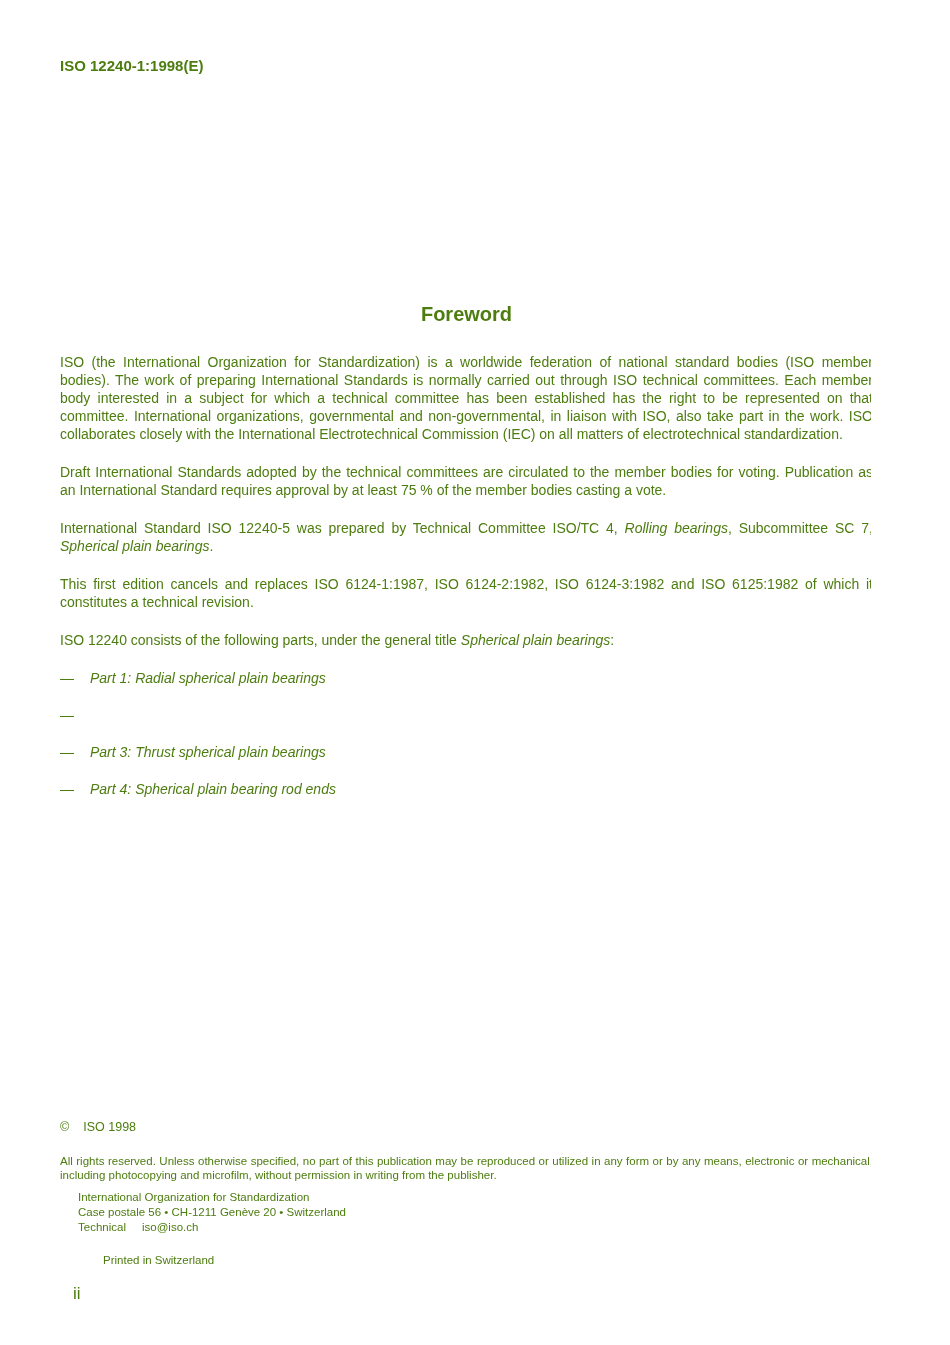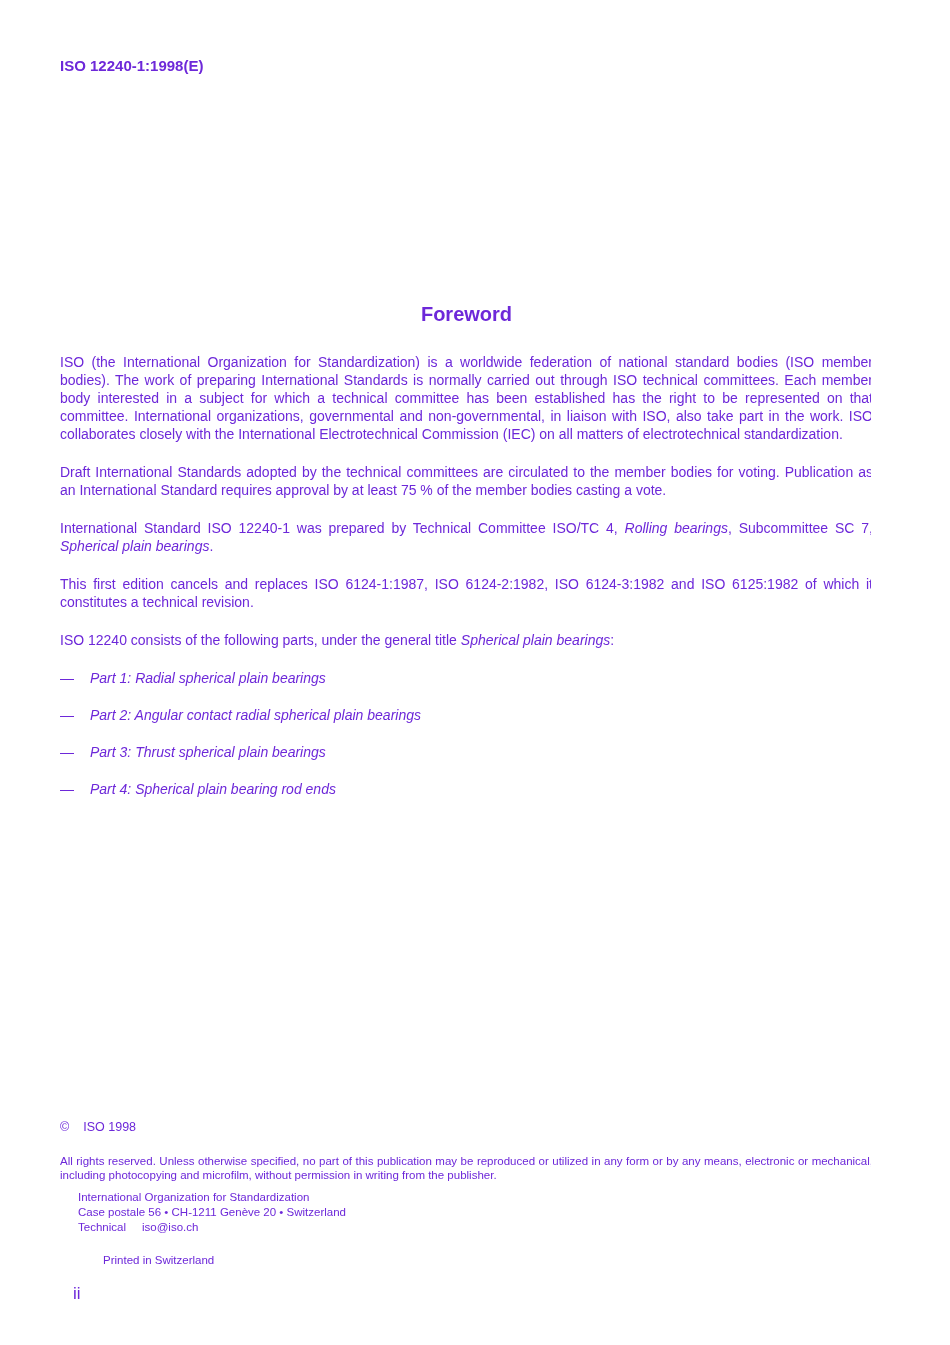--- a/index.html
+++ b/index.html
@@ -5,21 +5,21 @@
   html, body {
     margin: 0;
     padding: 0;
     background: #ffffff;
   }
   .page {
     position: relative;
     width: 871px;
     height: 1345px;
     background: #ffffff;
-    color: #6d28d9;
+    color: #4d7c0f;
     font-family: "Liberation Sans", sans-serif;
     overflow: hidden;
   }
   .doc-ref {
     position: absolute;
     left: 60px;
     top: 57px;
     font-size: 15px;
     font-weight: bold;
   }
@@ -99,34 +99,33 @@
   <div class="doc-ref">ISO 12240-1:1998(E)</div>
 
   <div class="content">
 
     <h1 class="title">Foreword</h1>
 
     <p class="body">ISO (the International Organization for Standardization) is a worldwide federation of national standard bodies (ISO member bodies). The work of preparing International Standards is normally carried out through ISO technical committees. Each member body interested in a subject for which a technical committee has been established has the right to be represented on that committee. International organizations, governmental and non-governmental, in liaison with ISO, also take part in the work. ISO collaborates closely with the International Electrotechnical Commission (IEC) on all matters of electrotechnical standardization.</p>
 
     <p class="body">Draft International Standards adopted by the technical committees are circulated to the member bodies for voting. Publication as an International Standard requires approval by at least 75 % of the member bodies casting a vote.</p>
 
-    <p class="body"><span>International Standard ISO 12240-1 was prepared by Technical Committee ISO/TC 4, </span><span class="it">Rolling bearings</span><span>, Subcommittee SC 7, </span><span class="it">Spherical plain bearings</span><span>.</span></p>
+    <p class="body"><span>International Standard ISO 12240-5 was prepared by Technical Committee ISO/TC 4, </span><span class="it">Rolling bearings</span><span>, Subcommittee SC 7, </span><span class="it">Spherical plain bearings</span><span>.</span></p>
 
     <p class="body">This first edition cancels and replaces ISO 6124-1:1987, ISO 6124-2:1982, ISO 6124-3:1982 and ISO 6125:1982 of which it constitutes a technical revision.</p>
 
     <p class="body last-flow"><span>ISO 12240 consists of the following parts, under the general title </span><span class="it">Spherical plain bearings</span><span>:</span></p>
 
     <div class="part-item">
       <span class="dash">—</span>
       <span class="it">Part 1: Radial spherical plain bearings</span>
     </div>
 
     <div class="part-item">
       <span class="dash">—</span>
-      <span class="it">Part 2: Angular contact radial spherical plain bearings</span>
     </div>
 
     <div class="part-item">
       <span class="dash">—</span>
       <span class="it">Part 3: Thrust spherical plain bearings</span>
     </div>
 
     <div class="part-item">
       <span class="dash">—</span>
       <span class="it">Part 4: Spherical plain bearing rod ends</span>

